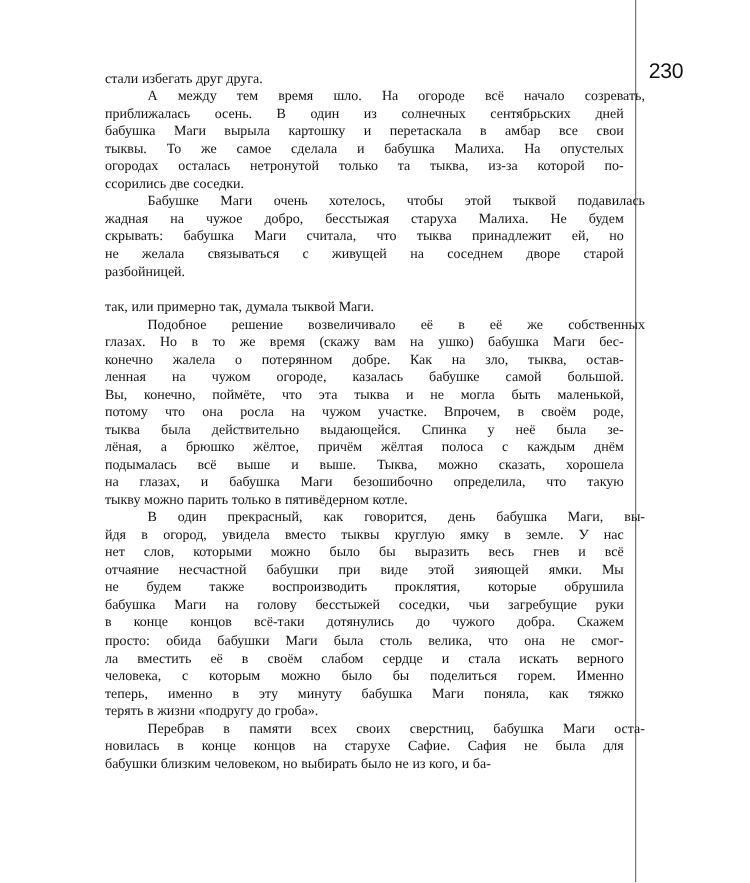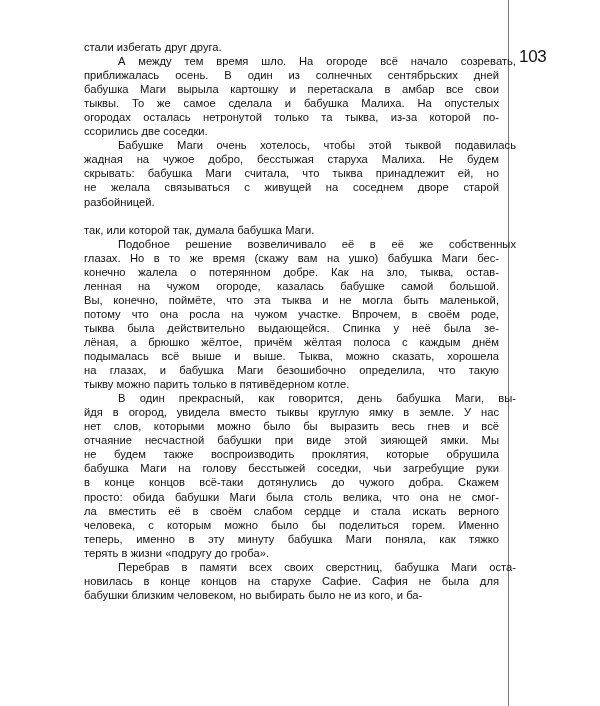--- a/index.html
+++ b/index.html
@@ -33,22 +33,23 @@
     top: 47px;
     font-size: 17px;
     line-height: 20px;
     color: #1b1b1b;
     letter-spacing: -0.3px;
     font-family: "Liberation Sans", "DejaVu Sans", sans-serif;
   }
   .text-column {
     position: absolute;
     left: 84px;
-    top: 40px;
+    top: 56px;
     width: 415px;
+    font-family: Liberation Serif, serif;
   }
   .para {
     margin: 0;
     font-size: 11.2px;
     line-height: 14.05px;
     color: #111111;
     text-align: justify;
     text-justify: inter-word;
     letter-spacing: 0.01px;
     word-spacing: 0.1px;
@@ -58,25 +59,25 @@
   
   .para br { line-height: inherit; }
 </style>
 </head>
 <body>
 
 <div class="page" style="background: rgb(255, 255, 255);">
 
   <div class="gutter-rule" style="background: rgb(120, 120, 120);"></div>
 
-  <div class="page-number" style="color: rgb(17, 17, 17);">103</div>
+  <div class="page-number" style="color: rgb(17, 17, 17);">230</div>
 
   <div class="text-column">
     <p class="para flush" style="color: rgb(17, 17, 17);"><span>стали избегать друг друга.</span></p>
     <p class="para indent" style="color: rgb(17, 17, 17);"><span style="display: inline-block; width: 100%; text-align-last: justify; text-indent: inherit;">А между тем время шло. На огороде всё начало созревать,</span><br><span style="display: inline-block; width: 100%; text-align-last: justify; text-indent: 0px;">приближалась осень. В один из солнечных сентябрьских дней</span><br><span style="display: inline-block; width: 100%; text-align-last: justify; text-indent: 0px;">бабушка Маги вырыла картошку и перетаскала в амбар все свои</span><br><span style="display: inline-block; width: 100%; text-align-last: justify; text-indent: 0px;">тыквы. То же самое сделала и бабушка Малиха. На опустелых</span><br><span style="display: inline-block; width: 100%; text-align-last: justify; text-indent: 0px;">огородах осталась нетронутой только та тыква, из-за которой по-</span><br><span>ссорились две соседки.</span></p>
     <p class="para indent" style="color: rgb(17, 17, 17);"><span style="display: inline-block; width: 100%; text-align-last: justify; text-indent: inherit;">Бабушке Маги очень хотелось, чтобы этой тыквой подавилась</span><br><span style="display: inline-block; width: 100%; text-align-last: justify; text-indent: 0px;">жадная на чужое добро, бесстыжая старуха Малиха. Не будем</span><br><span style="display: inline-block; width: 100%; text-align-last: justify; text-indent: 0px;">скрывать: бабушка Маги считала, что тыква принадлежит ей, но</span><br><span style="display: inline-block; width: 100%; text-align-last: justify; text-indent: 0px;">не желала связываться с живущей на соседнем дворе старой</span><br><span>разбойницей.</span></p>
-    <p class="para indent" style="color: rgb(17, 17, 17);"><br><span>так, или которой так, думала бабушка Маги.</span></p>
+    <p class="para indent" style="color: rgb(17, 17, 17);"><br><span>так, или примерно так, думала тыквой Маги.</span></p>
     <p class="para indent" style="color: rgb(17, 17, 17);"><span style="display: inline-block; width: 100%; text-align-last: justify; text-indent: inherit;">Подобное решение возвеличивало её в её же собственных</span><br><span style="display: inline-block; width: 100%; text-align-last: justify; text-indent: 0px;">глазах. Но в то же время (скажу вам на ушко) бабушка Маги бес-</span><br><span style="display: inline-block; width: 100%; text-align-last: justify; text-indent: 0px;">конечно жалела о потерянном добре. Как на зло, тыква, остав-</span><br><span style="display: inline-block; width: 100%; text-align-last: justify; text-indent: 0px;">ленная на чужом огороде, казалась бабушке самой большой.</span><br><span style="display: inline-block; width: 100%; text-align-last: justify; text-indent: 0px;">Вы, конечно, поймёте, что эта тыква и не могла быть маленькой,</span><br><span style="display: inline-block; width: 100%; text-align-last: justify; text-indent: 0px;">потому что она росла на чужом участке. Впрочем, в своём роде,</span><br><span style="display: inline-block; width: 100%; text-align-last: justify; text-indent: 0px;">тыква была действительно выдающейся. Спинка у неё была зе-</span><br><span style="display: inline-block; width: 100%; text-align-last: justify; text-indent: 0px;">лёная, а брюшко жёлтое, причём жёлтая полоса с каждым днём</span><br><span style="display: inline-block; width: 100%; text-align-last: justify; text-indent: 0px;">подымалась всё выше и выше. Тыква, можно сказать, хорошела</span><br><span style="display: inline-block; width: 100%; text-align-last: justify; text-indent: 0px;">на глазах, и бабушка Маги безошибочно определила, что такую</span><br><span>тыкву можно парить только в пятивёдерном котле.</span></p>
     <p class="para indent" style="color: rgb(17, 17, 17);"><span style="display: inline-block; width: 100%; text-align-last: justify; text-indent: inherit;">В один прекрасный, как говорится, день бабушка Маги, вы-</span><br><span style="display: inline-block; width: 100%; text-align-last: justify; text-indent: 0px;">йдя в огород, увидела вместо тыквы круглую ямку в земле. У нас</span><br><span style="display: inline-block; width: 100%; text-align-last: justify; text-indent: 0px;">нет слов, которыми можно было бы выразить весь гнев и всё</span><br><span style="display: inline-block; width: 100%; text-align-last: justify; text-indent: 0px;">отчаяние несчастной бабушки при виде этой зияющей ямки. Мы</span><br><span style="display: inline-block; width: 100%; text-align-last: justify; text-indent: 0px;">не будем также воспроизводить проклятия, которые обрушила</span><br><span style="display: inline-block; width: 100%; text-align-last: justify; text-indent: 0px;">бабушка Маги на голову бесстыжей соседки, чьи загребущие руки</span><br><span style="display: inline-block; width: 100%; text-align-last: justify; text-indent: 0px;">в конце концов всё-таки дотянулись до чужого добра. Скажем</span><br><span style="display: inline-block; width: 100%; text-align-last: justify; text-indent: 0px;">просто: обида бабушки Маги была столь велика, что она не смог-</span><br><span style="display: inline-block; width: 100%; text-align-last: justify; text-indent: 0px;">ла вместить её в своём слабом сердце и стала искать верного</span><br><span style="display: inline-block; width: 100%; text-align-last: justify; text-indent: 0px;">человека, с которым можно было бы поделиться горем. Именно</span><br><span style="display: inline-block; width: 100%; text-align-last: justify; text-indent: 0px;">теперь, именно в эту минуту бабушка Маги поняла, как тяжко</span><br><span>терять в жизни «подругу до гроба».</span></p>
     <p class="para indent" style="color: rgb(17, 17, 17);"><span style="display: inline-block; width: 100%; text-align-last: justify; text-indent: inherit;">Перебрав в памяти всех своих сверстниц, бабушка Маги оста-</span><br><span style="display: inline-block; width: 100%; text-align-last: justify; text-indent: 0px;">новилась в конце концов на старухе Сафие. Сафия не была для</span><br><span>бабушки близким человеком, но выбирать было не из кого, и ба-</span></p>
   </div>
 
 </div>
 
 </body></html>

